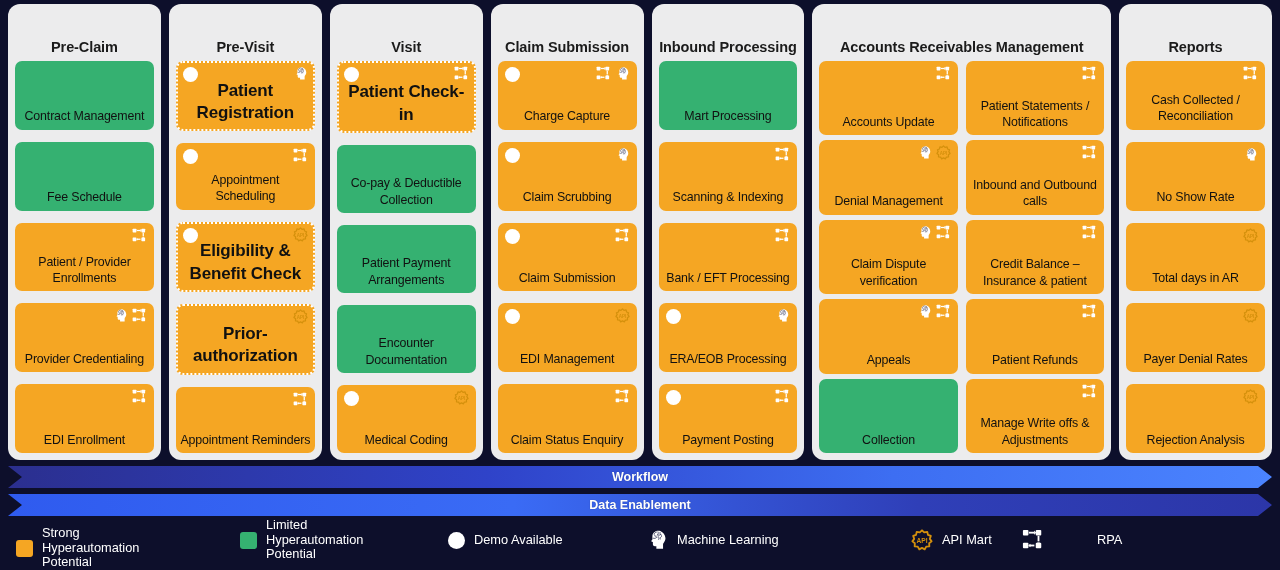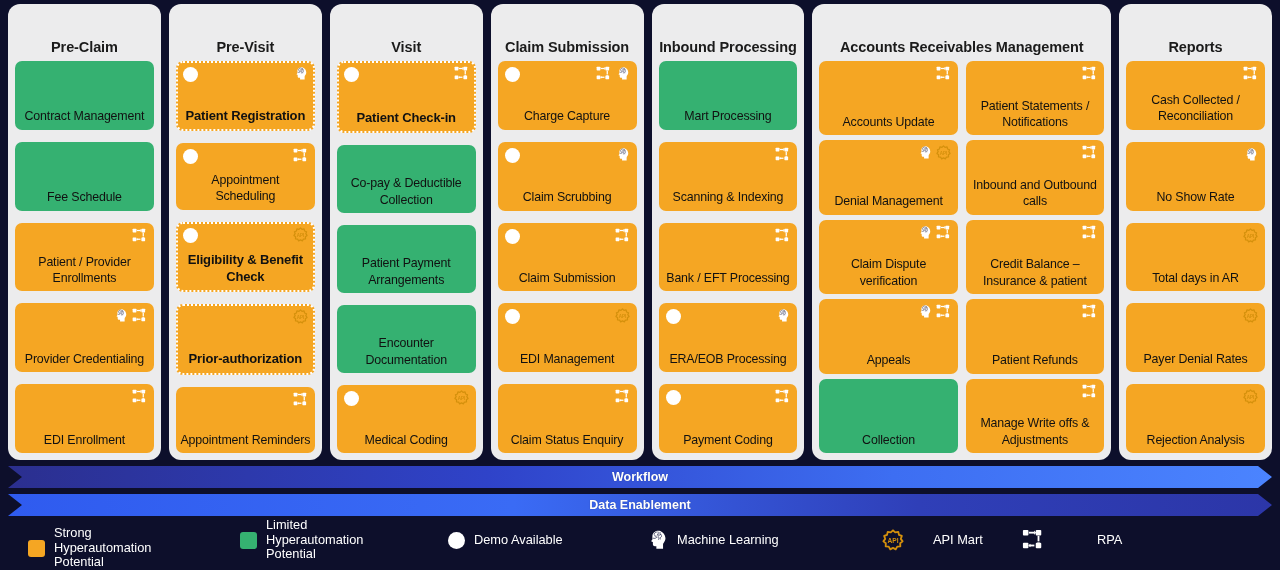--- a/index.html
+++ b/index.html
@@ -69,21 +69,21 @@
   }
   .card-label {
     font-size: 12.4px;
     color: #111111;
     text-align: center;
     line-height: 1.32;
     width: 100%;
     letter-spacing: -0.15px;
     margin-top: 8px;
   }
-  .card.dotted .card-label { font-weight: bold; font-size: 13px; }
+  .card.dotted .card-label { font-weight: bold; font-size: 17px; }
 
   
   .demo-dot {
     position: absolute; left: 7px; top: 6px;
     width: 15px; height: 15px; border-radius: 50%;
     background: #ffffff;
   }
   .card.dotted .demo-dot { left: 5px; top: 4px; }
   .icon-row {
     position: absolute; right: 7px; top: 5px;
@@ -530,21 +530,21 @@
                   <rect x="7.5" y="3" width="6" height="2"></rect>
                   <rect x="7.5" y="17" width="6" height="2"></rect>
                   <rect x="17" y="7.5" width="2" height="6"></rect>
                   <path d="M13.2 1.6 L15.6 4 L13.2 6.4 Z"></path>
                   <path d="M9.3 16.2 L6.9 18 L9.3 19.8 Z"></path>
                   <path d="M16.4 14.6 L18 17 L19.6 14.6 Z"></path>
                 </g>
               </svg>
             </span>
             <div class="card-label">Payment
-Coding</div>
+Posting</div>
           </div>
         </div>
       </div>
       <div class="panel wide">
         <div class="panel-title">Accounts Receivables Management</div>
         <div class="panel-body">
           <div class="subcol">
             <div class="card">
               <span class="icon-row">
                 <svg viewBox="0 0 24 24" width="15" height="15" class="ico">
@@ -836,21 +836,21 @@
       <span>Workflow</span>
     </div>
   </div>
   <div class="bar-wrap" style="top:494px">
     <div class="bar data">
       <span>Data Enablement</span>
     </div>
   </div>
 
   <div class="legend">
-      <div class="leg-item" style="position: absolute; left: 20px; margin-top: 16px;">
+      <div class="leg-item" style="position: absolute; left: 8px; margin-top: 16px;">
         <span class="leg-swatch orange"></span>
         <span class="leg-text">Strong
 Hyperautomation
 Potential</span>
       </div>
       <div class="leg-item" style="position: absolute; left: 232px;">
         <span class="leg-swatch green"></span>
         <span class="leg-text">Limited
 Hyperautomation
 Potential</span>
@@ -868,21 +868,21 @@
             <path d="M15.2 3.8c-.2 1.5 .6 2.6 1.8 3.1"></path>
             <path d="M9.4 7.3c1.2 .2 2.1 .9 2.5 2"></path>
             <path d="M12.5 6.5c1.1 .5 2.3 .4 3.3-.3"></path>
             <path d="M16.9 8.1c-1 .7-1.5 1.7-1.4 2.9"></path>
             <path d="M11 9.6c-.8 .7-1.9 .9-2.9 .5"></path>
             <path d="M13.4 8.2c.9 .9 1 2.1 .4 3.1"></path>
           </g>
         </svg>
         <span class="leg-text">Machine Learning</span>
       </div>
-      <div class="leg-item" style="position: absolute; left: 874px; gap: 20px;">
+      <div class="leg-item" style="position: absolute; left: 903px;">
         <svg viewBox="0 0 24 24" width="21" height="21" class="ico leg-ico">
           <polygon points="12.00,1.40 14.42,3.75 17.73,3.08 18.50,6.37 21.64,7.60 20.51,10.78 22.49,13.51 19.82,15.57 20.01,18.94 16.65,19.23 14.99,22.17 12.00,20.60 9.01,22.17 7.35,19.23 3.99,18.94 4.18,15.57 1.51,13.51 3.49,10.78 2.36,7.60 5.50,6.37 6.27,3.08 9.58,3.75" fill="none" stroke="#d4900c" stroke-width="2" stroke-linejoin="round"></polygon>
           <text x="12" y="15.3" text-anchor="middle" font-family="Liberation Sans, sans-serif" font-size="7.2" font-weight="bold" fill="#d4900c">API</text>
         </svg>
         <span class="leg-text">API Mart</span>
       </div>
       <div class="leg-item" style="position: absolute; left: 1014px; gap: 44px;">
         <svg viewBox="0 0 24 24" width="21" height="21" class="ico leg-ico">
           <g fill="#fff">
             <rect x="1" y="1" width="6" height="6" rx="1"></rect>

